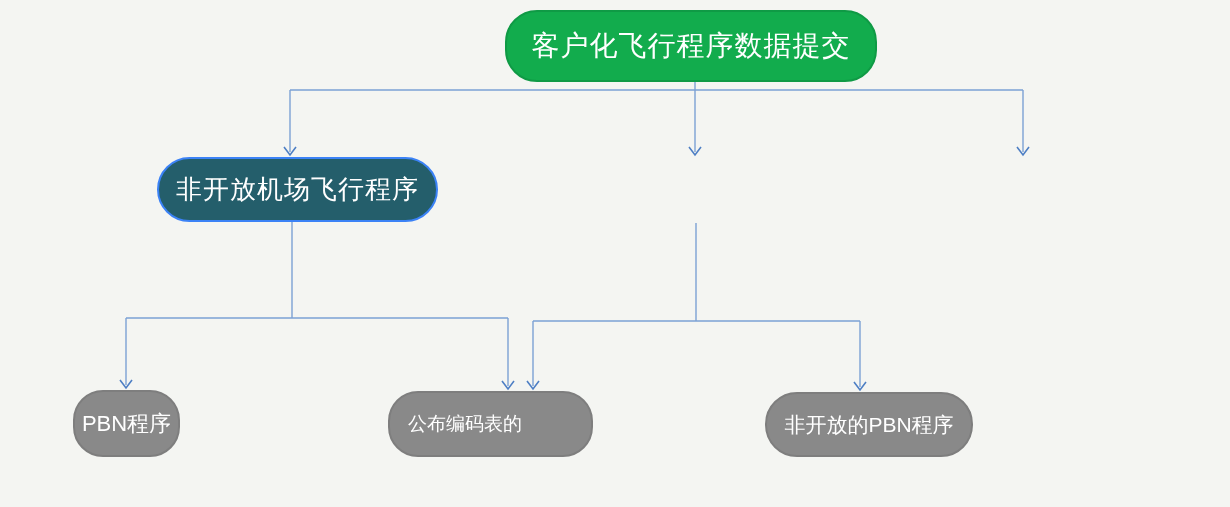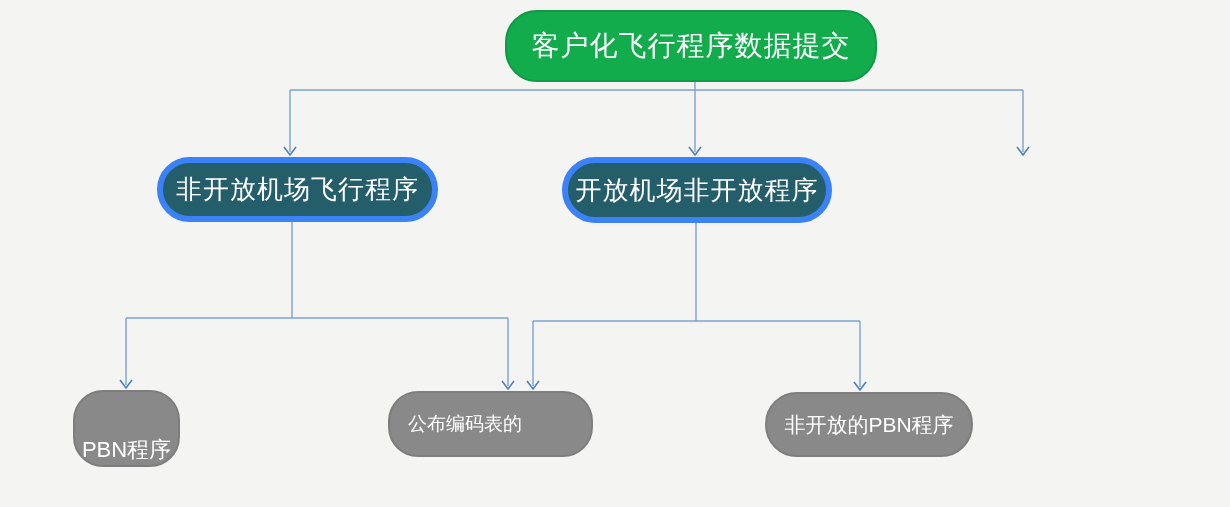--- a/index.html
+++ b/index.html
@@ -26,32 +26,32 @@
   }
   .node-root{
     left:505px;top:10px;width:372px;height:72px;
     background:var(--root,#12ac4d);
     border:2px solid #0f9a45;
     border-radius:32px;
     font-size:28px;letter-spacing:1px;
   }
   .node-l2{
     background:var(--level2,#245e6b);
-    border:6px solid #3b82f6;
+    border:2px solid #3b82f6;
     font-size:26px;letter-spacing:1px;
   }
   .node-l2-1{left:157px;top:157px;width:281px;height:65px;border-radius:34px;}
   .node-l2-2{left:562px;top:157px;width:270px;height:66px;border-radius:34px;}
   .node-l2-3{left:915px;top:157px;width:210px;height:63px;border-radius:32px;}
   .node-l3{
     background:var(--level3,#898989);
     border:2px solid #7e7e7e;
     font-family:"Liberation Sans","DejaVu Sans",sans-serif;
   }
-  .node-l3-1{left:73px;top:390px;width:107px;height:77px;border-radius:30px;font-size:22px;align-items:flex-end;}
+  .node-l3-1{left:73px;top:390px;width:107px;height:67px;border-radius:30px;font-size:22px;}
   .node-l3-2{
     left:388px;top:391px;width:205px;height:66px;border-radius:30px;
     font-size:19px;justify-content:flex-start;padding-left:18px;
     text-align:right;line-height:1.35;white-space:normal;
   }
   .node-l3-3{left:765px;top:392px;width:208px;height:65px;border-radius:32px;font-size:21px;text-align:right;}
   .line{stroke:var(--connector,#7ba1d4);stroke-width:1.4;fill:none;}
   .arrowhead{stroke:var(--arrowhead,#4d7ec4);stroke-width:1.6;fill:none;}
 </style>
 </head>
@@ -85,23 +85,20 @@
     <path class="arrowhead" d="M854,382 L860,390 L866,382"></path>
   </svg>
 
   <div class="node node-root">
     <span>客户化飞行程序数据提交</span>
   </div>
 
   <div class="node node-l2 node-l2-1">
     <span>非开放机场飞行程序</span>
   </div>
-  <div class="node node-l2 node-l2-2">
-    <span>开放机场非开放程序</span>
-  </div>
 
   <div class="node node-l3 node-l3-1">
     <span>PBN程序</span>
   </div>
   <div class="node node-l3 node-l3-2">
     <span>
       <span>公布编码表的</span><br>
     </span>
   </div>
   <div class="node node-l3 node-l3-3">

